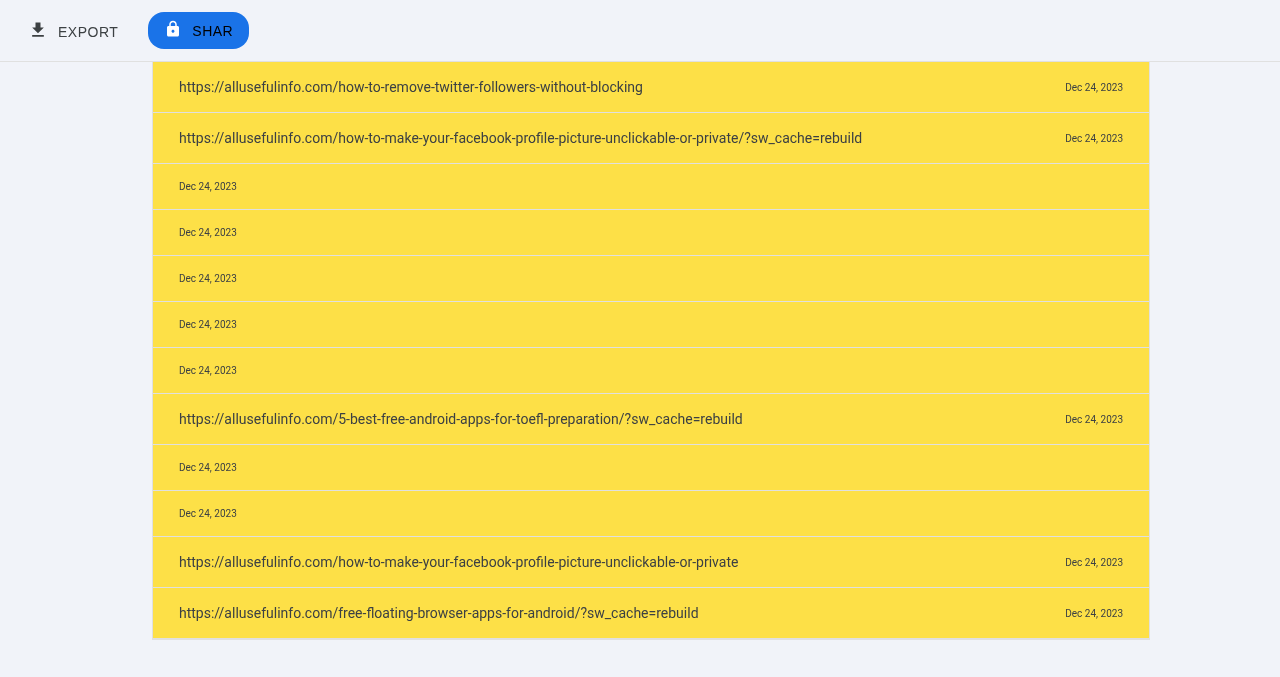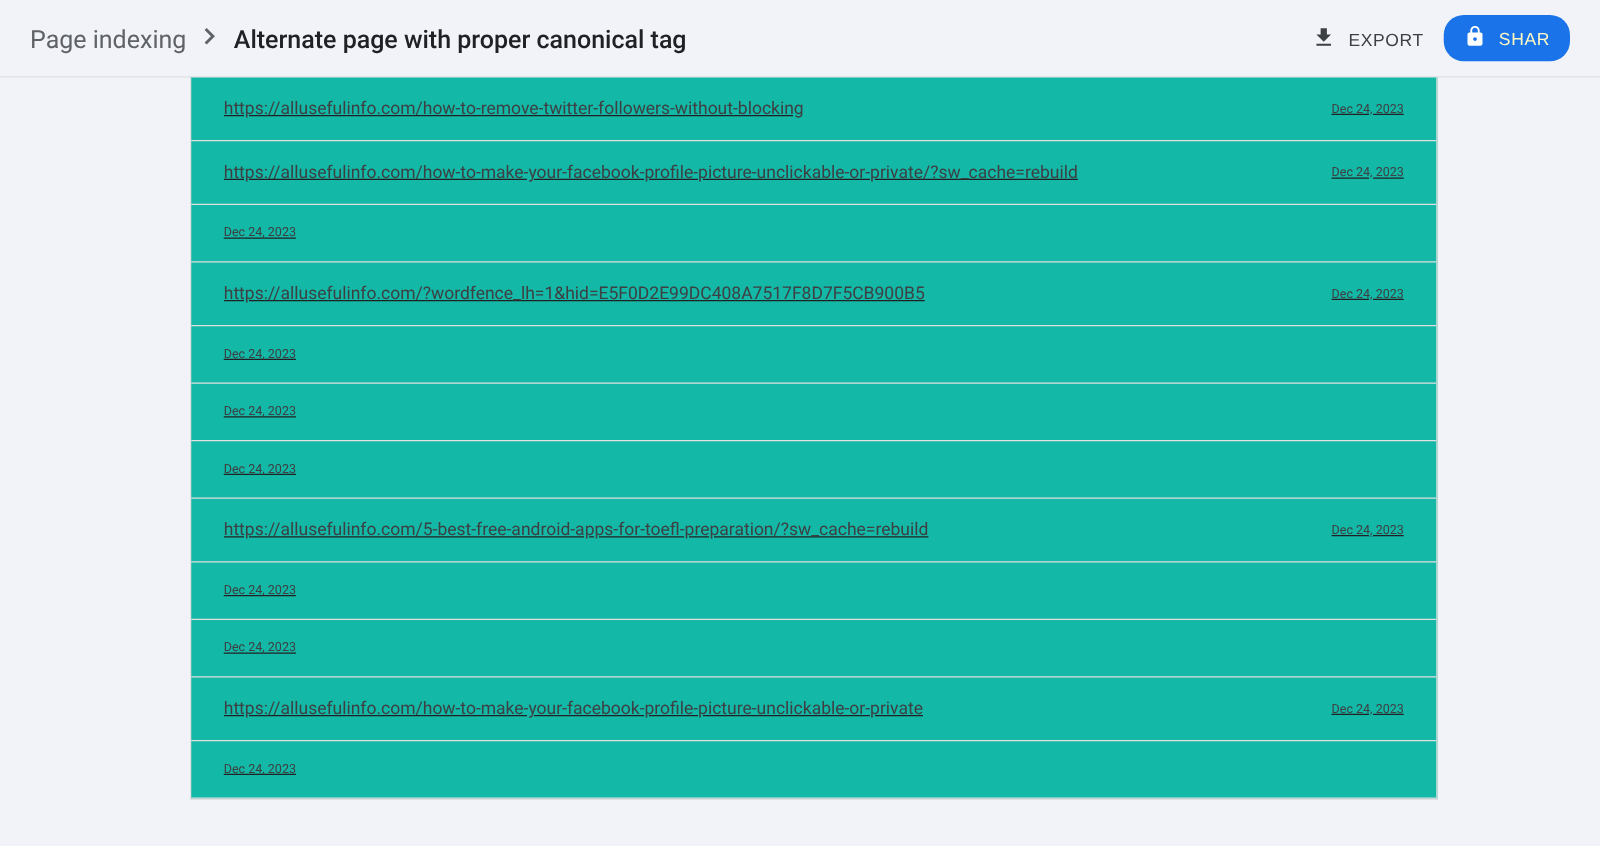--- a/index.html
+++ b/index.html
@@ -59,44 +59,44 @@
       width: 20px;
       height: 20px;
       fill: #3c4043;
     }
     .share-btn {
       display: flex;
       align-items: center;
       gap: 10px;
       background: #1a73e8;
       border: none;
-      color: #fef9c3;
+      color: #000000;
       font-size: 14px;
       font-weight: 500;
       letter-spacing: 0.5px;
       cursor: pointer;
       padding: 8px 16px;
       border-radius: 16px;
+      margin-left: 14px;
     }
     .lock-icon svg {
       width: 18px;
       height: 18px;
       fill: #fff;
     }
     .content {
       padding: 0;
     }
     .table-card {
-      background: #14b8a6;
+      background: #fde047;
       margin: 0 auto;
       width: 998px;
       margin-left: 152px;
       border: 1px solid #e0e0e0;
       border-top: none;
-      text-decoration: underline;
     }
     .table-row {
       display: flex;
       align-items: center;
       justify-content: space-between;
       padding: 17px 26px;
       border-bottom: 1px solid #e0e0e0;
       cursor: pointer;
     }
     .url-cell {
@@ -113,29 +113,20 @@
       color: #3c4043;
       font-size: 10px;
       font-family: Roboto, Arial, sans-serif;
       white-space: nowrap;
     }
   </style>
 </head>
 <body>
 
 <div class="header">
-  <div class="breadcrumb">
-    <span class="breadcrumb-prev">Page indexing</span>
-    <span class="breadcrumb-sep">
-      <svg width="10" height="14" viewBox="0 0 8 12">
-          <path d="M1 1 L6 6 L1 11" stroke="#5f6368" stroke-width="2" fill="none"></path>
-        </svg>
-    </span>
-    <span class="breadcrumb-current">Alternate page with proper canonical tag</span>
-  </div>
   <div class="header-actions">
     <button class="export-btn">
       <span class="download-icon">
         <svg viewBox="0 0 24 24">
             <path d="M19 9h-4V3H9v6H5l7 7 7-7zM5 18v2h14v-2H5z"></path>
           </svg>
       </span>
       <span>EXPORT</span>
     </button>
     <button class="share-btn">
@@ -156,21 +147,20 @@
         <span class="date-cell">Dec 24, 2023</span>
       </div>
       <div class="table-row">
         <span class="url-cell">https://allusefulinfo.com/how-to-make-your-facebook-profile-picture-unclickable-or-private/?sw_cache=rebuild</span>
         <span class="date-cell">Dec 24, 2023</span>
       </div>
       <div class="table-row">
         <span class="date-cell">Dec 24, 2023</span>
       </div>
       <div class="table-row">
-        <span class="url-cell">https://allusefulinfo.com/?wordfence_lh=1&amp;hid=E5F0D2E99DC408A7517F8D7F5CB900B5</span>
         <span class="date-cell">Dec 24, 2023</span>
       </div>
       <div class="table-row">
         <span class="date-cell">Dec 24, 2023</span>
       </div>
       <div class="table-row">
         <span class="date-cell">Dec 24, 2023</span>
       </div>
       <div class="table-row">
         <span class="date-cell">Dec 24, 2023</span>
@@ -183,16 +173,17 @@
         <span class="date-cell">Dec 24, 2023</span>
       </div>
       <div class="table-row">
         <span class="date-cell">Dec 24, 2023</span>
       </div>
       <div class="table-row">
         <span class="url-cell">https://allusefulinfo.com/how-to-make-your-facebook-profile-picture-unclickable-or-private</span>
         <span class="date-cell">Dec 24, 2023</span>
       </div>
       <div class="table-row">
+        <span class="url-cell">https://allusefulinfo.com/free-floating-browser-apps-for-android/?sw_cache=rebuild</span>
         <span class="date-cell">Dec 24, 2023</span>
       </div>
     </div>
 </div>
 
 </body></html>

